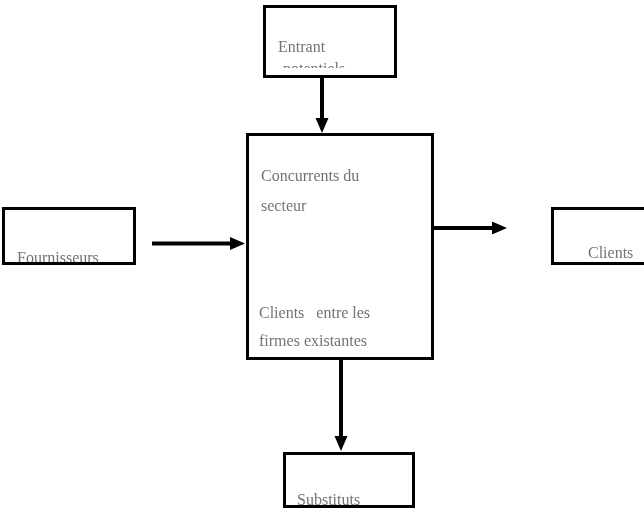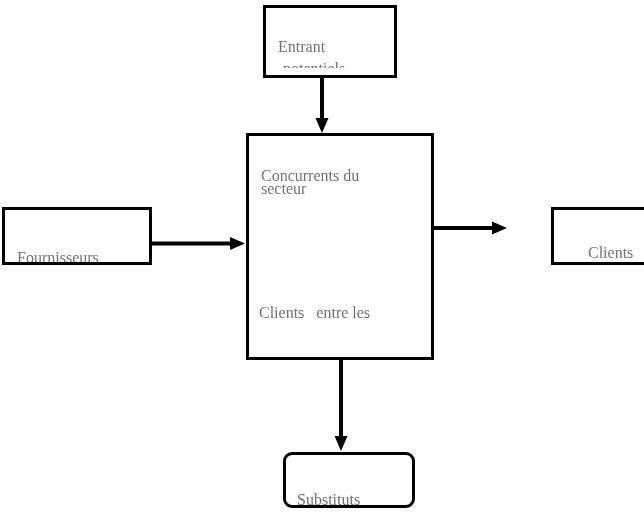--- a/index.html
+++ b/index.html
@@ -33,35 +33,35 @@
   .label {
     position: absolute;
     font-size: 16px;
     line-height: 26px;
     white-space: pre;
     color: #737373;
   }
   
   .box-entrants    { left: 263px; top: 5px;   width: 134px; height: 73px; }
   .box-center      { left: 246px; top: 133px; width: 188px; height: 227px; padding-left: 48px; }
-  .box-fournisseurs{ left: 2px;   top: 207px; width: 150px; height: 58px; padding-left: 35px; }
+  .box-fournisseurs{ left: 2px;   top: 207px; width: 134px; height: 58px; padding-left: 35px; }
   .box-clients     { left: 508px; top: 207px; width: 133px; height: 58px; margin-left: 43px; }
-  .box-substituts  { left: 283px; top: 452px; width: 132px; height: 56px; border-radius: 9px; }
+  .box-substituts  { left: 283px; top: 452px; width: 132px; height: 56px; }
 
   .entrants-line1 { left: 12px; top: 26px; }
   .entrants-clip  {
     position: absolute;
     left: 17px; top: 51px;
     width: 110px; height: 9px;
     overflow: hidden;
   }
   .entrants-clip .label { position: static; margin-top: -3px; }
 
   .center-line1 { left: 12px; top: 27px; }
-  .center-line2 { left: 12px; top: 40px; }
+  .center-line2 { left: 12px; top: 57px; }
   .center-line3 { left: 10px; top: 164px; }
   .center-line4 { left: 10px; top: 192px; }
 
   .fournisseurs-label { left: 12px; top: 35px; }
   .clients-label      { left: 34px; top: 30px; }
   .substituts-label   { left: 11px; top: 32px; }
 </style>
 </head>
 <body>
 
@@ -99,20 +99,21 @@
     <div class="label entrants-line1">Entrant</div>
     <div class="entrants-clip">
       <div class="label">potentiels</div>
     </div>
   </div>
 
   <div class="box box-center">
     <div class="label center-line1">Concurrents du</div>
     <div class="label center-line2">secteur</div>
     <div class="label center-line3">Clients   entre les</div>
+    <div class="label center-line4">firmes existantes</div>
   </div>
 
   <div class="box box-fournisseurs">
     <div class="label fournisseurs-label">Fournisseurs</div>
   </div>
 
   <div class="box box-clients">
     <div class="label clients-label">Clients</div>
   </div>
 

